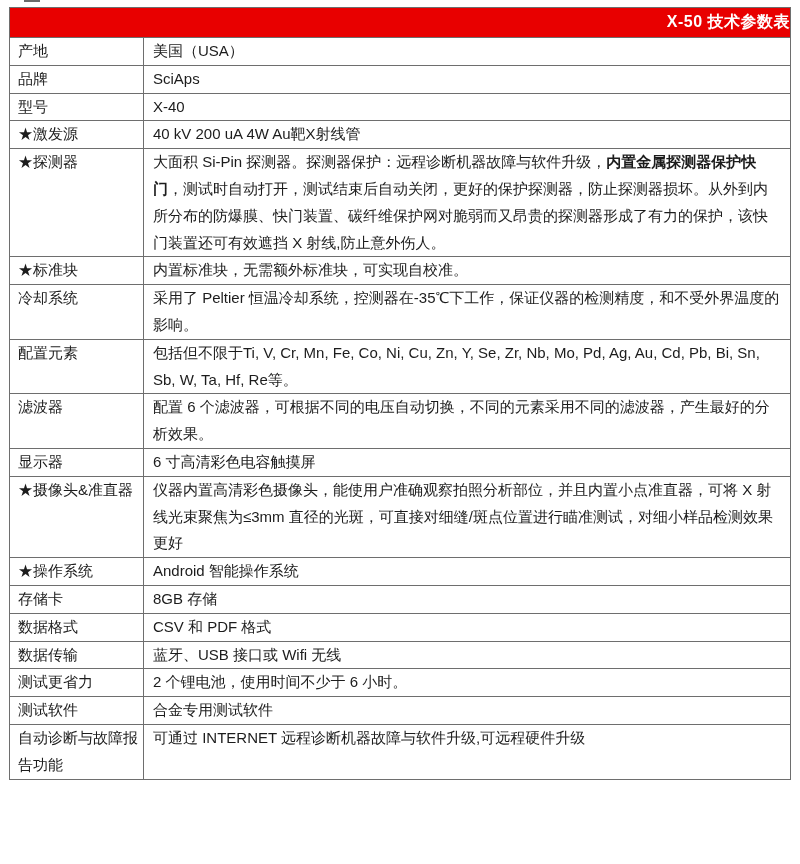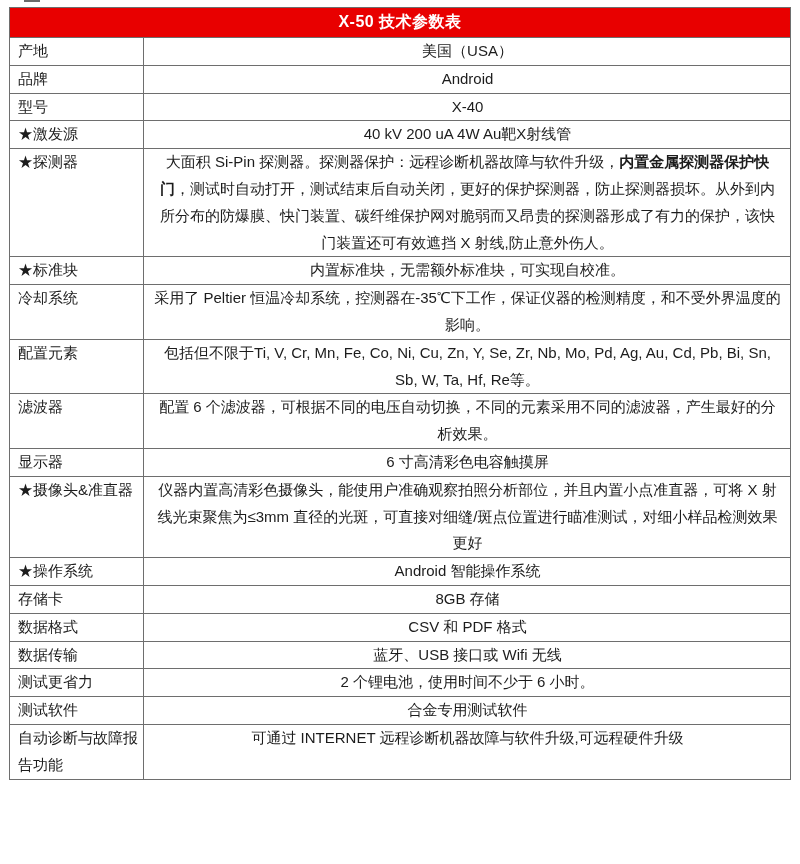--- a/index.html
+++ b/index.html
@@ -33,40 +33,39 @@
     border-collapse: collapse;
     table-layout: fixed;
   }
   table.spec th.title-cell {
     background: var(--header-bg);
     color: var(--header-fg);
     border: 1px solid var(--border);
     height: 29px;
     font-size: 16px;
     font-weight: bold;
-    text-align: center;
+    text-align: right;
     letter-spacing: 0.5px;
     padding: 0;
   }
   table.spec td {
     border: 1px solid var(--border);
     color: var(--text);
     font-size: 15px;
     line-height: 26.8px;
     vertical-align: top;
     padding: 0;
     word-break: break-word;
     margin-top: 16px;
   }
   table.spec td.lbl {
     padding: 0 3px 0 8px;
   }
   table.spec td.val {
     padding: 0 8px 0 9px;
-    text-align: center;
   }
   .b { font-weight: bold; }
 </style>
 </head>
 <body>
 
 <div class="crop-artifact"></div>
 
 <table class="spec">
   <colgroup>
@@ -80,21 +79,21 @@
       </th>
     </tr>
   </thead>
   <tbody>
       <tr>
         <td class="lbl">产地</td>
         <td class="val"><span>美国（USA）</span></td>
       </tr>
       <tr>
         <td class="lbl">品牌</td>
-        <td class="val"><span>Android</span></td>
+        <td class="val"><span>SciAps</span></td>
       </tr>
       <tr>
         <td class="lbl">型号</td>
         <td class="val"><span>X-40</span></td>
       </tr>
       <tr>
         <td class="lbl">★激发源</td>
         <td class="val"><span>40 kV 200 uA 4W Au靶X射线管</span></td>
       </tr>
       <tr>

